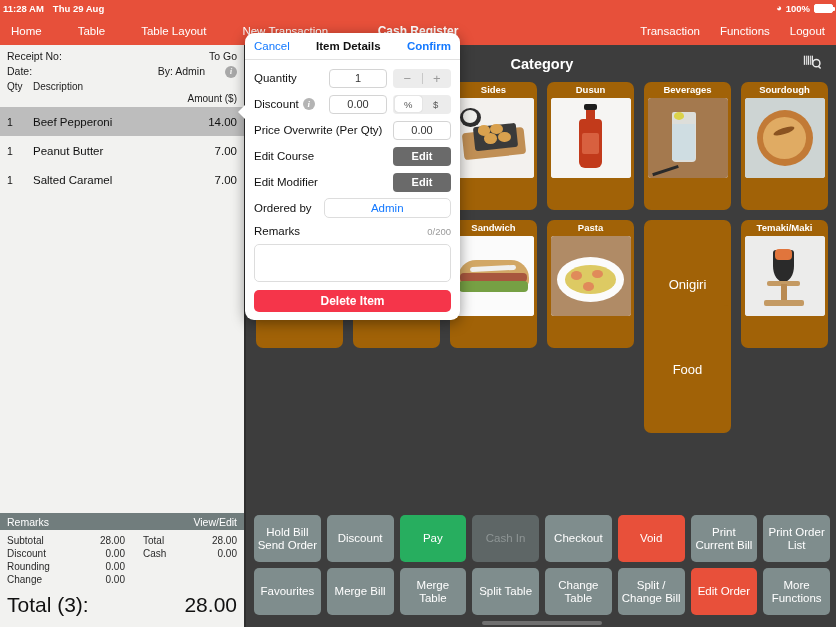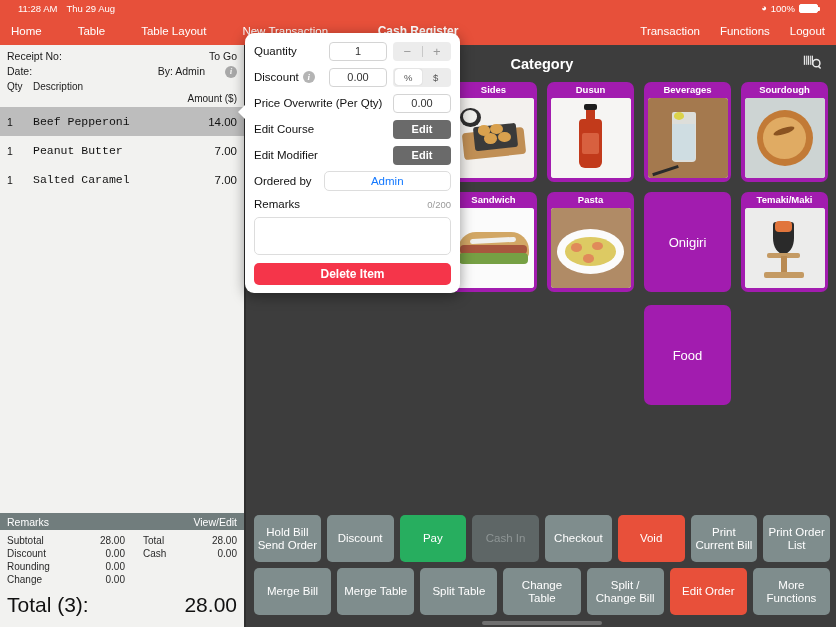--- a/index.html
+++ b/index.html
@@ -8,22 +8,22 @@
     font-family: "Liberation Sans", sans-serif;
     background: #3d3d3d;
     overflow: hidden;
   }
   #app { position: relative; width: 836px; height: 627px; }
 
   
   .statusbar {
     position: absolute; top: 0; left: 0; width: 836px; height: 16px;
     background: #e7503a; color: #fff;
-    font-size: 9.5px; font-weight: normal;
-    display: flex; align-items: center; padding: 0 18px;
+    font-size: 9.5px; font-weight: bold;
+    display: flex; align-items: center; padding: 0 3px;
   }
   .status-left { display: flex; gap: 9px; align-items: center; }
   .status-right { margin-left: auto; display: flex; gap: 4px; align-items: center; }
   .wifi-glyph { font-size: 9px; letter-spacing: 0; }
   .battery {
     display: inline-block; width: 19px; height: 9px;
     border: 1px solid #fff; border-radius: 2px; position: relative; background: #fff;
   }
   .battery::after {
     content: ""; position: absolute; right: -3px; top: 2.5px;
@@ -72,21 +72,21 @@
   .rc-colhead .c-desc { flex: 1; }
   .rc-colhead .c-amt { text-align: right; margin-top: 12px; }
 
   .rc-items { flex: 1; overflow: hidden; }
   .item-row {
     display: flex; align-items: center;
     font-size: 11.5px; color: #111; height: 29px; padding: 0 7px;
   }
   .item-row.selected { background: #bdbdbd; }
   .item-row .i-qty { width: 26px; font-size: 10.5px; }
-  .item-row .i-desc { flex: 1; font-family: Liberation Mono, monospace; }
+  .item-row .i-desc { flex: 1; }
   .item-row .i-amt { text-align: right; font-size: 11.5px; }
 
   .rc-remarks {
     background: #717d7d; color: #fff;
     display: flex; justify-content: space-between; align-items: center;
     font-size: 10.5px; padding: 3px 7px; height: 17px;
   }
   .rc-totals { padding: 5px 7px 2px 7px; }
   .tot-grid {
     display: grid; grid-template-columns: 58px 60px 44px 1fr;
@@ -110,21 +110,21 @@
     position: absolute; right: 12px; top: 9px; width: 22px; height: 20px;
     color: #e8e8e8;
   }
 
   .cat-grid {
     position: absolute; left: 0; top: 37px; width: 588px;
     display: grid; grid-template-columns: repeat(6, 1fr);
     gap: 10px; padding: 0 8px;
   }
   .cat-tile {
-    background: #a21caf; border-radius: 7px; height: 100px;
+    background: #a16207; border-radius: 7px; height: 128px;
     position: relative; overflow: hidden;
     display: flex; flex-direction: column; align-items: center;
   }
   .cat-label {
     font-size: 9.5px; font-weight: bold; color: #fff;
     height: 16px; line-height: 16px; text-align: center;
     width: 100%; white-space: nowrap; overflow: hidden;
   }
   .cat-tile.textonly { align-items: center; justify-content: center; }
   .cat-tile.textonly .cat-center {
@@ -600,36 +600,42 @@
       <div class="act-btn green">Pay</div>
       <div class="act-btn disabled">Cash In</div>
       <div class="act-btn">Checkout</div>
       <div class="act-btn red">Void</div>
       <div class="act-btn">Print
 Current Bill</div>
       <div class="act-btn">Print Order
 List</div>
     </div>
     <div class="act-row">
+      <div class="act-btn">Favourites</div>
       <div class="act-btn">Merge Bill</div>
       <div class="act-btn">Merge Table</div>
       <div class="act-btn">Split Table</div>
       <div class="act-btn">Change
 Table</div>
       <div class="act-btn">Split /
 Change Bill</div>
       <div class="act-btn red">Edit Order</div>
       <div class="act-btn">More
 Functions</div>
     </div>
     <div class="home-indicator"></div>
   </div>
 
   <div class="modal-arrow"></div>
   <div class="modal">
+    <div class="modal-head">
+      <span class="m-cancel">Cancel</span>
+      <span class="m-title">Item Details</span>
+      <span class="m-confirm">Confirm</span>
+    </div>
     <div class="modal-body">
 
       <div class="m-row">
         <span class="m-label">Quantity</span>
         <span class="m-spacer"></span>
         <span class="m-field">1</span>
         <span class="m-stepper">
           <div>−</div>
           <div class="divider"></div>
           <div>+</div>

